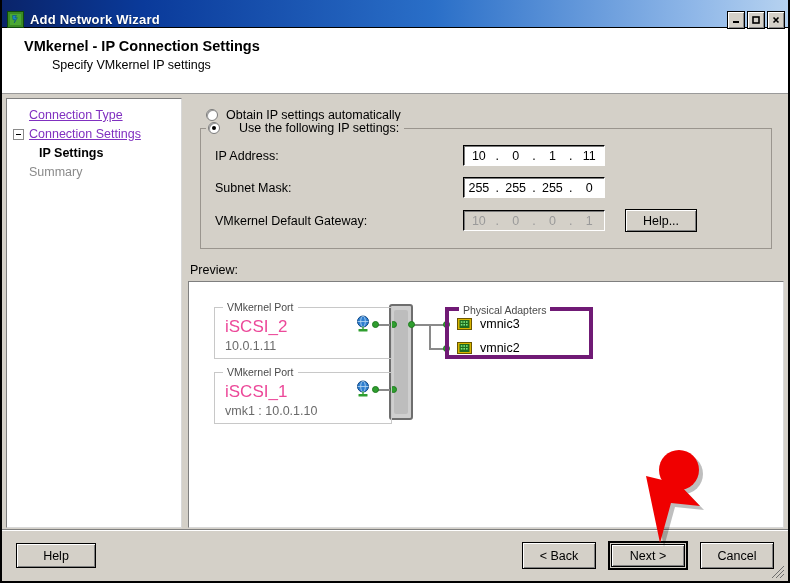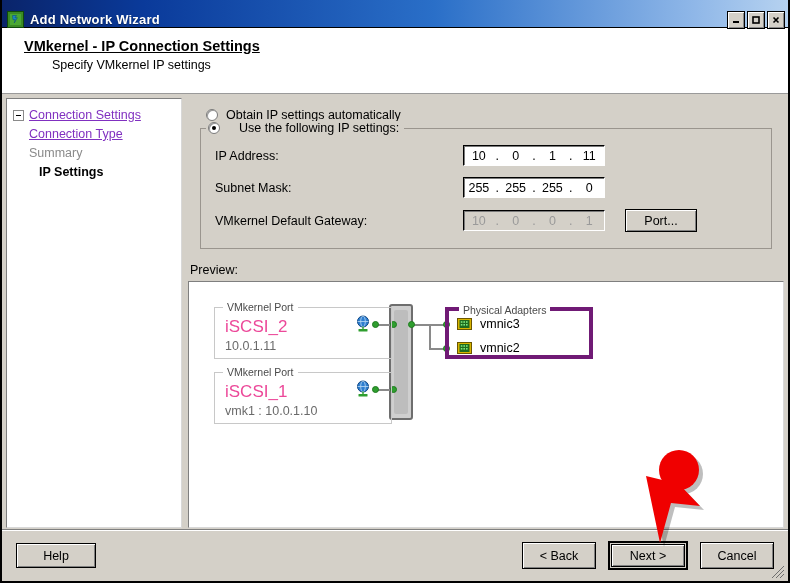--- a/index.html
+++ b/index.html
@@ -65,21 +65,20 @@
     background: #ffffff;
     padding: 10px 0 8px 22px;
     border-bottom: 1px solid #9a9a9a;
     height: 66px;
   }
   .header h1 {
     margin: 0 0 4px 0;
     font-size: 14.5px;
     font-weight: bold;
     color: #000000;
-    text-decoration: underline;
   }
   .header .sub {
     margin: 0;
     font-size: 12.5px;
     color: #000000;
     padding-left: 28px;
   }
 
   
   .body-row {
@@ -412,34 +411,34 @@
 
   <div class="header">
     <h1>VMkernel - IP Connection Settings</h1>
     <p class="sub">Specify VMkernel IP settings</p>
   </div>
 
   <div class="body-row">
 
     <div class="sidebar">
       <div class="nav-item">
+        <span class="nav-spacer"></span>
+        <span class="nav-link">Connection Type</span>
+      </div>
+      <div class="nav-item">
         <span class="nav-toggle"></span>
         <span class="nav-link">Connection Settings</span>
       </div>
       <div class="nav-item">
-        <span class="nav-spacer"></span>
-        <span class="nav-link">Connection Type</span>
+        <span class="nav-current">IP Settings</span>
       </div>
       <div class="nav-item">
         <span class="nav-spacer"></span>
         <span class="nav-future">Summary</span>
       </div>
-      <div class="nav-item">
-        <span class="nav-current">IP Settings</span>
-      </div>
     </div>
 
     <div class="main">
 
       <div class="ip-panel">
 
         <div class="radio-row">
           <span class="radio"></span>
           <span>Obtain IP settings automatically</span>
         </div>
@@ -480,21 +479,21 @@
             <span class="field-label">VMkernel Default Gateway:</span>
             <span class="ipbox disabled">
               <span class="oct">10</span>
               <span class="dot">.</span>
               <span class="oct">0</span>
               <span class="dot">.</span>
               <span class="oct">0</span>
               <span class="dot">.</span>
               <span class="oct">1</span>
             </span>
-            <button class="btn btn-edit">Port...</button>
+            <button class="btn btn-edit">Help...</button>
           </div>
         </div>
       </div>
 
       <div class="preview-label">Preview:</div>
 
       <div class="preview-panel">
         <div class="diagram">
 
           <div class="vswitch" style="left:200px; top:22px; width:24px; height:116px;">

